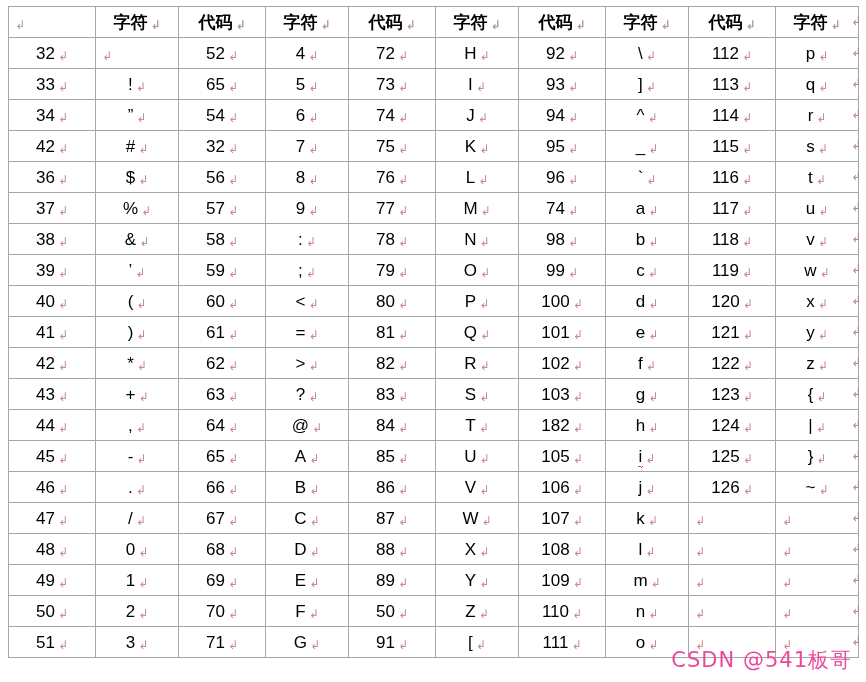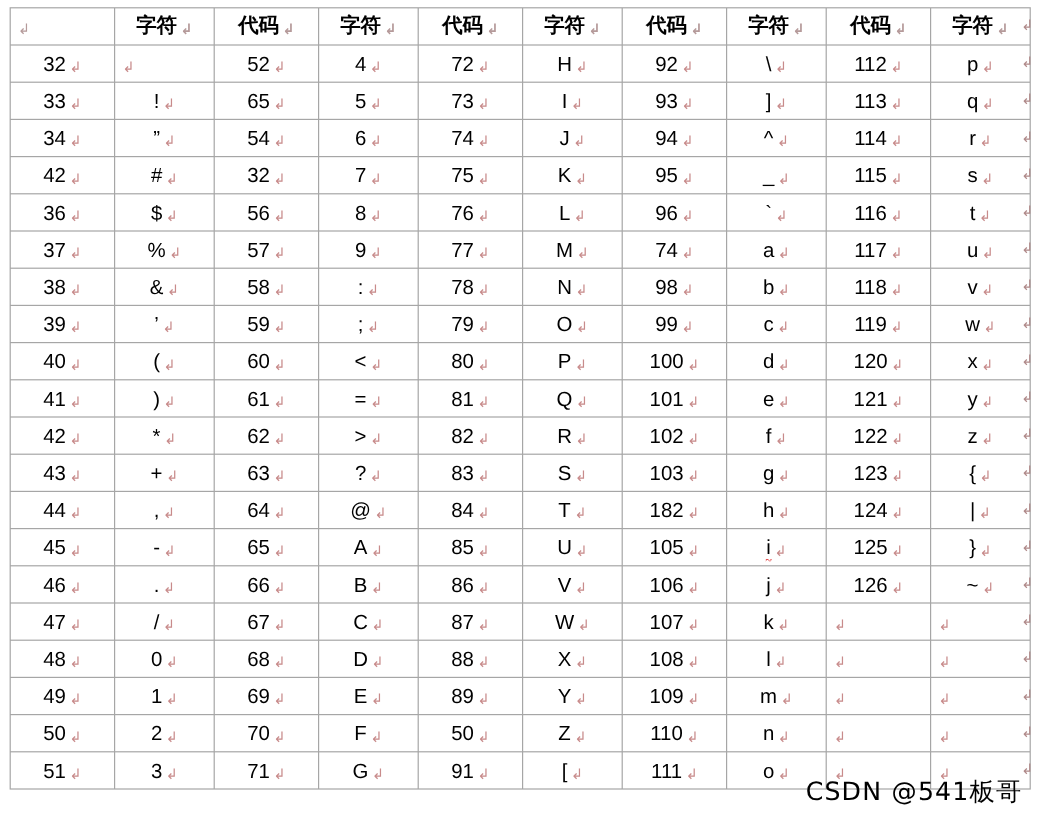--- a/index.html
+++ b/index.html
@@ -108,21 +108,21 @@
     color:#b08a8a;
     font-size:12px;
     font-family:"DejaVu Sans","Liberation Sans",sans-serif;
   }
 
   #watermark{
     position:absolute;
     right:14px;
     bottom:8px;
     font-size:21px;
-    color:#000000;
+    color:#ec4899;
     font-family:"DejaVu Sans","Liberation Sans",sans-serif;
     letter-spacing:1px;
     white-space:nowrap;
     pointer-events:none;
     user-select:none;
   }
 </style>
 </head>
 <body>
 

